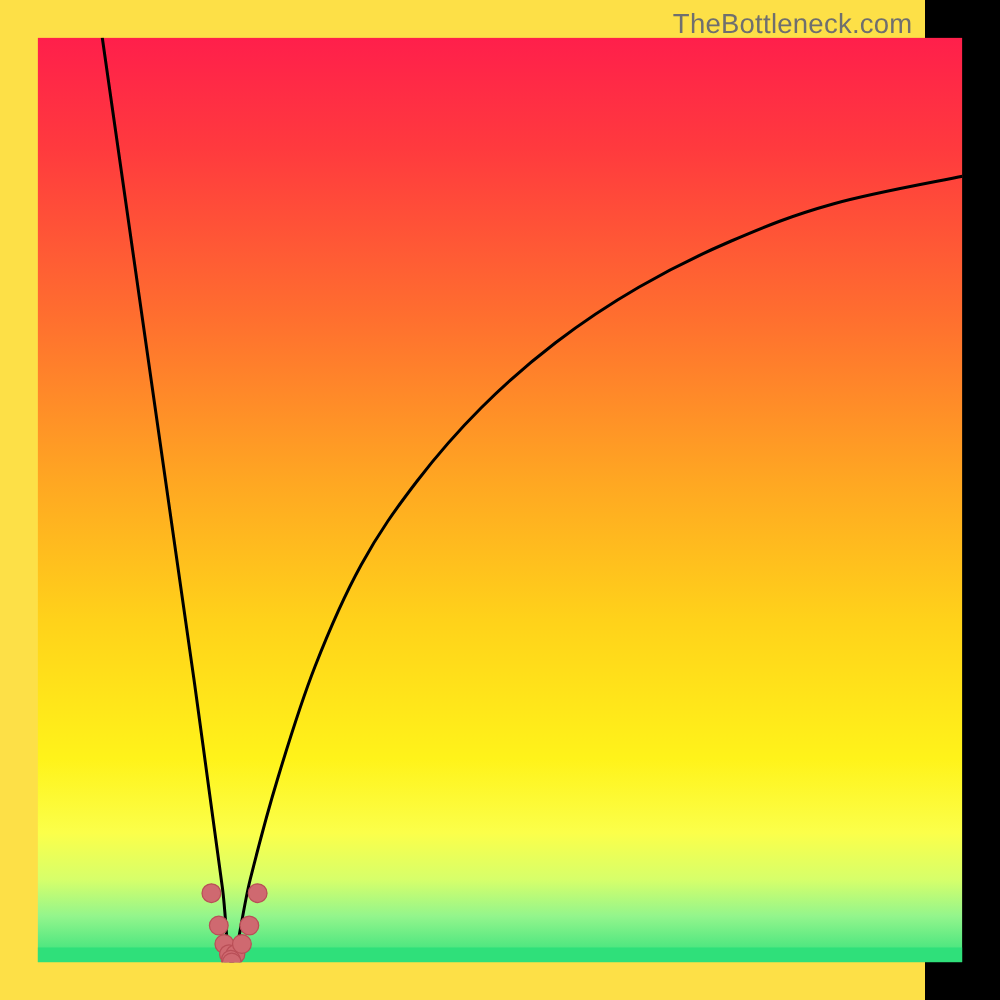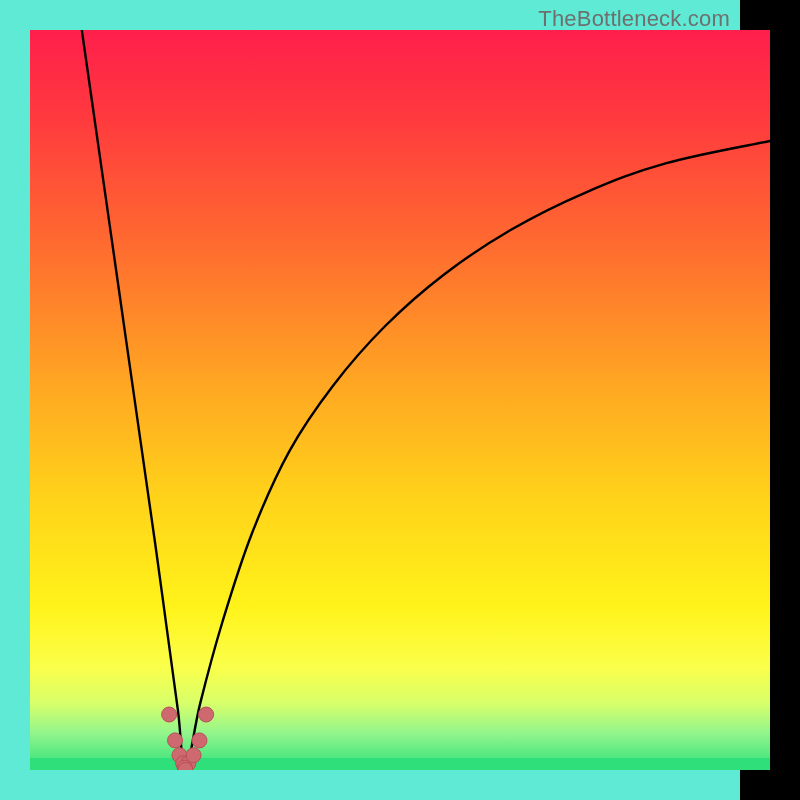--- a/index.html
+++ b/index.html
@@ -8,21 +8,21 @@
     width: 800px;
     height: 800px;
     background: #000;
     overflow: hidden;
     font-family: Arial, Helvetica, sans-serif;
   }
   .frame {
     position: absolute;
     top: 0; left: 0;
     width: 740px; height: 800px;
-    background: #5eead4;
+    background: #fde047;
   }
   .plot-area {
     position: absolute;
     left: 30px;
     top: 30px;
     width: 740px;
     height: 740px;
     overflow: hidden;
   }
   .watermark {

